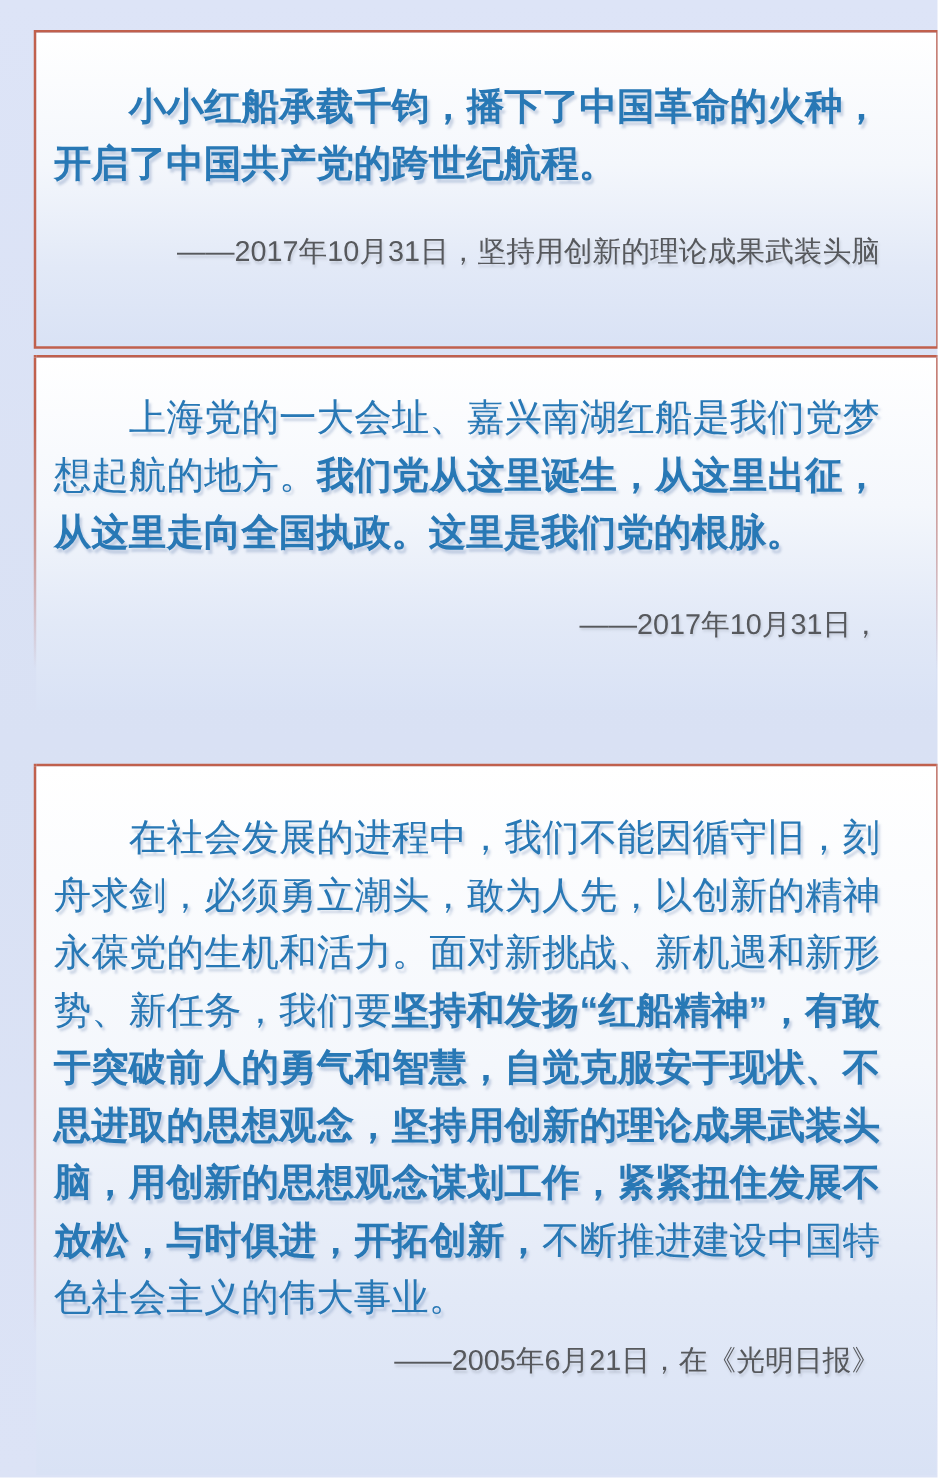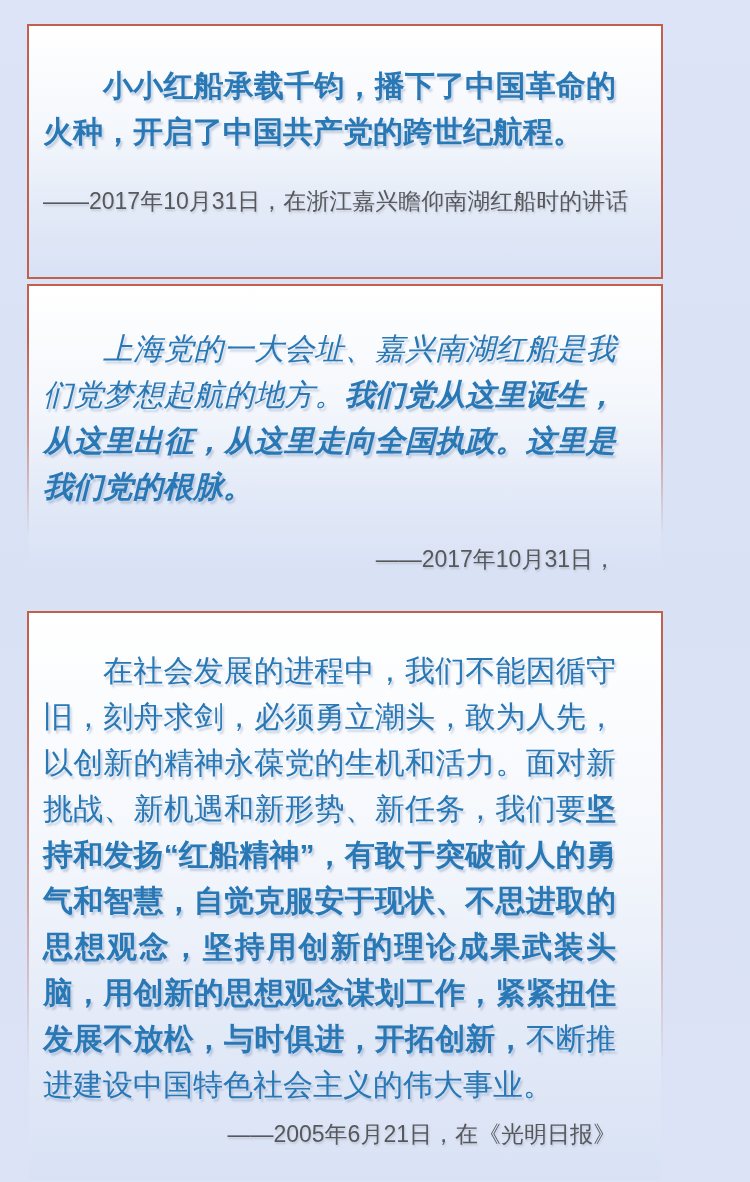--- a/index.html
+++ b/index.html
@@ -10,21 +10,21 @@
     width: 750px;
     height: 1182px;
     position: relative;
     overflow: hidden;
     background: linear-gradient(180deg, #dde4f7 0%, #d9e1f4 50%, #dce3f6 100%);
     font-family: "Liberation Sans", "DejaVu Sans", sans-serif;
   }
   .card {
     position: absolute;
     left: 27px;
-    width: 636px;
+    width: 724px;
     box-sizing: border-box;
     border: 2px solid transparent;
     background: linear-gradient(180deg, #ffffff 0%, #f4f7fc 42%, #e2e9f7 75%, #d9e2f5 100%);
     background-clip: padding-box;
   }
   
   .card.border-full {
     border-color: #c0604d;
   }
   
@@ -42,21 +42,21 @@
     margin: 0;
     padding: 0 45px 0 14px;
     font-size: 30px;
     line-height: 46px;
     text-indent: 60px;
     text-align: justify;
     color: #2878b5;
     text-shadow: 2px 3px 2px rgba(90, 120, 170, 0.30);
   }
   #card-1 .quote { padding-top: 37px; font-weight: 700; }
-  #card-2 .quote { padding-top: 40px; font-style: italic; }
+  #card-2 .quote { padding-top: 26px; }
   #card-3 .quote { padding-top: 35px; }
   .quote .seg-bold    { font-weight: 700; }
   .quote .seg-regular { font-weight: 400; }
 
   .attr {
     padding: 0 45px 0 14px;
     font-size: 23px;
     line-height: 33px;
     text-align: right;
     color: #56585c;
@@ -66,21 +66,21 @@
   #card-2 .attr { margin-top: 33px; }
   #card-3 .attr { margin-top: 10px; }
   .attr-line { white-space: nowrap; }
 </style>
 </head>
 <body>
 
 <div id="card-1" class="card border-full">
   <p class="quote"><span class="seg-bold">小小红船承载千钧，播下了中国革命的火种，开启了中国共产党的跨世纪航程。</span></p>
   <div class="attr">
-      <div class="attr-line">——2017年10月31日，在浙江嘉兴瞻仰南湖红船时的讲话</div>
+      <div class="attr-line">——2017年10月31日，坚持用创新的理论成果武装头脑</div>
     </div>
 </div>
 
 <div id="card-2" class="card border-fade-short">
   <p class="quote"><span class="seg-regular">上海党的一大会址、嘉兴南湖红船是我们党梦想起航的地方。</span><span class="seg-bold">我们党从这里诞生，从这里出征，从这里走向全国执政。这里是我们党的根脉。</span></p>
   <div class="attr">
       <div class="attr-line">——2017年10月31日，</div>
     </div>
 </div>
 

